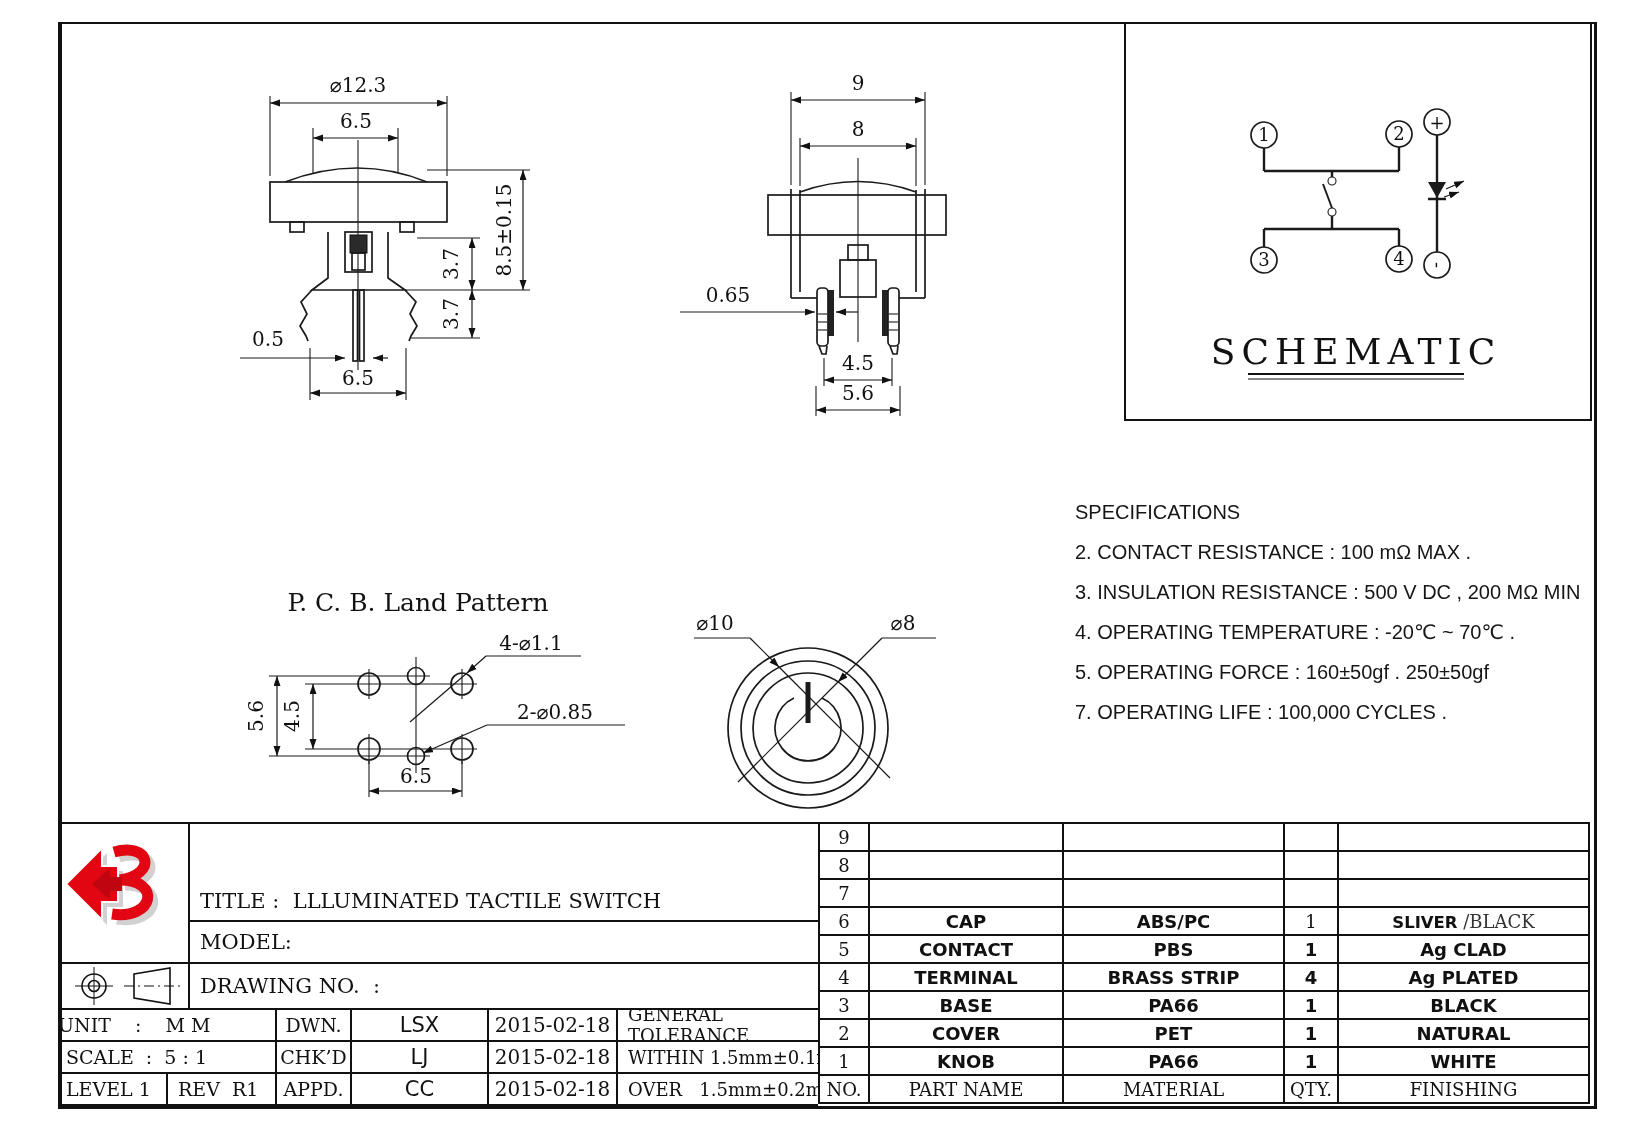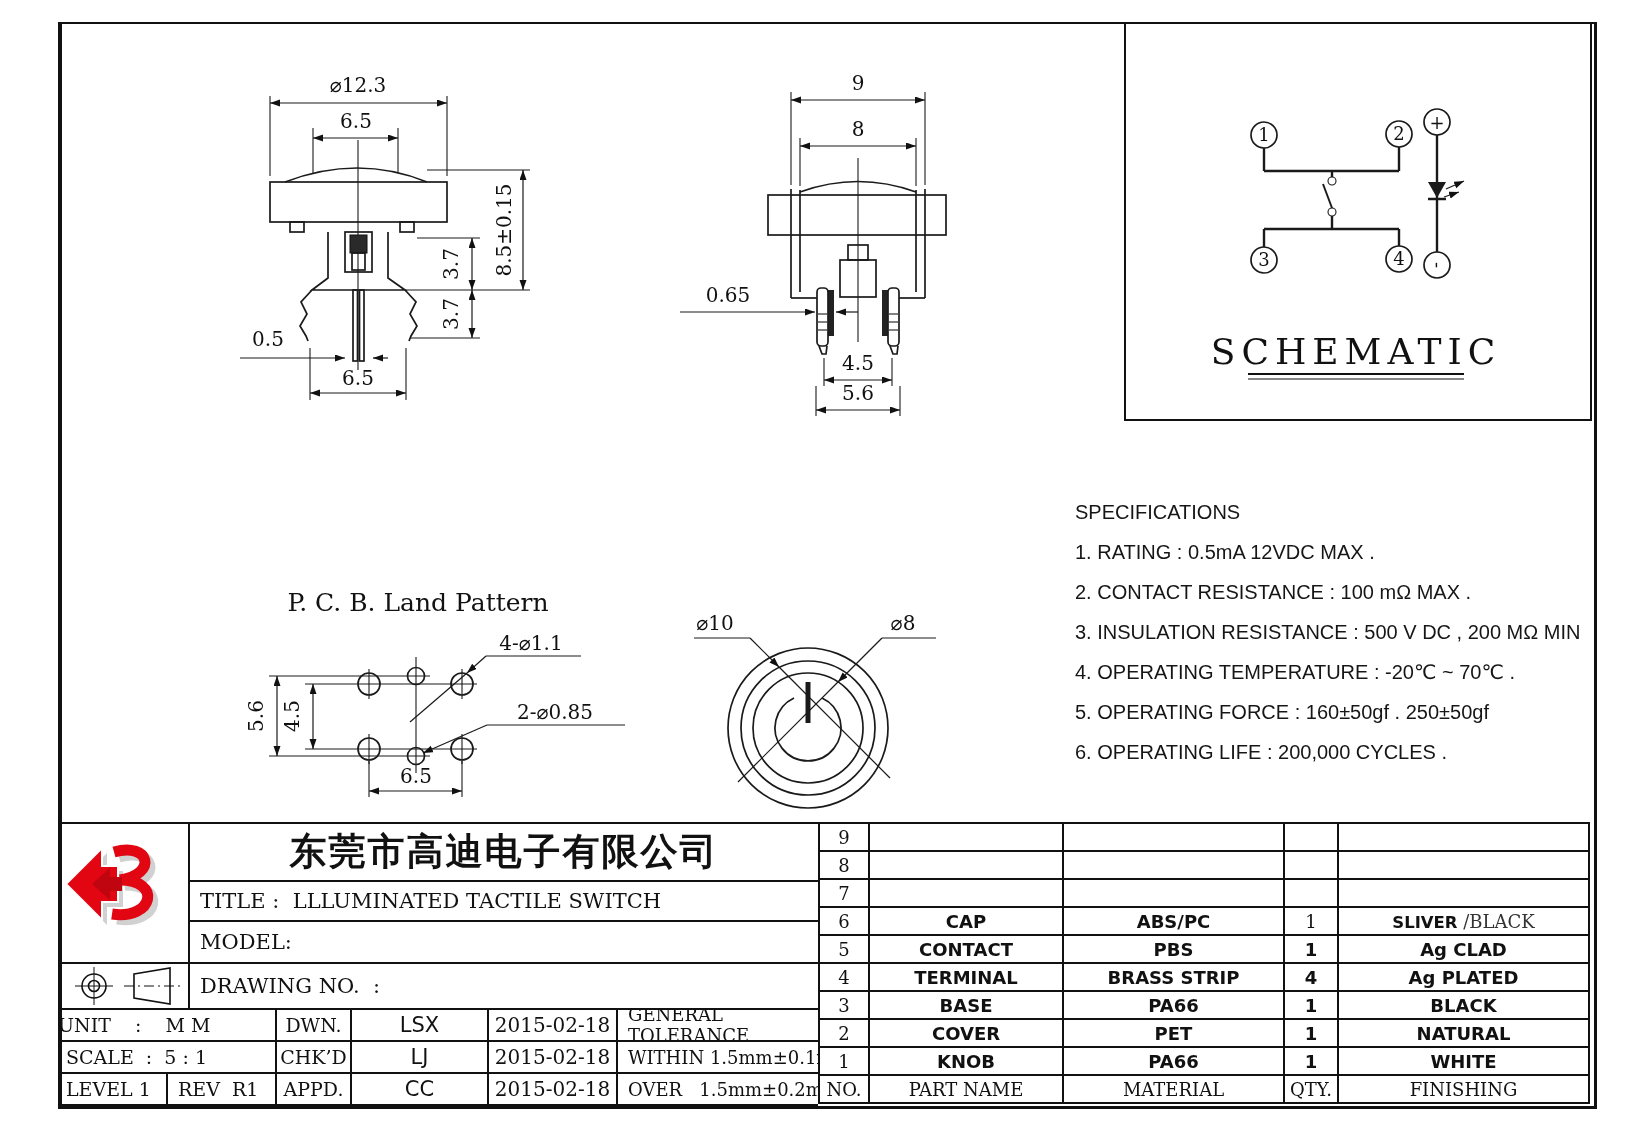--- a/index.html
+++ b/index.html
@@ -259,26 +259,25 @@
         <text x="311" y="247" text-anchor="middle" transform="rotate(90 311 241)">-</text>
       </g>
       <text x="230" y="340" text-anchor="middle" style="font-family:'DejaVu Serif',serif;font-size:36px;letter-spacing:6px;">SCHEMATIC</text>
       <line x1="122" y1="350" x2="338" y2="350" stroke="#111" stroke-width="2"></line>
       <line x1="122" y1="355" x2="338" y2="355" stroke="#111" stroke-width="1.2"></line>
     </svg>
   </div>
 
   <div class="specs">
     <div class="sp-line">SPECIFICATIONS</div>
-    <div class="sp-line">1. RATING : 0.5mA 12VDC MAX .</div>
     <div class="sp-line">2. CONTACT RESISTANCE : 100 mΩ MAX .</div>
     <div class="sp-line">3. INSULATION RESISTANCE : 500 V DC , 200 MΩ MIN</div>
     <div class="sp-line">4. OPERATING TEMPERATURE : -20℃ ~ 70℃ .</div>
     <div class="sp-line">5. OPERATING FORCE : 160±50gf . 250±50gf</div>
-    <div class="sp-line">6. OPERATING LIFE : 200,000 CYCLES .</div>
+    <div class="sp-line">7. OPERATING LIFE : 100,000 CYCLES .</div>
   </div>
 
   <div class="tblock">
 
     <div class="cell" style="left:0;top:0;width:132px;height:140px;">
       <svg width="130" height="138" viewBox="0 0 130 138">
         <g transform="translate(5,5)" opacity="0.45">
           <path d="M56,28 C92,18 100,50 62,56 C104,56 96,96 54,90" fill="none" stroke="#9a9a9a" stroke-width="11"></path>
           <polygon points="8,60 44,24 44,42 60,42 60,78 44,78 44,96" fill="#9a9a9a"></polygon>
         </g>
@@ -292,21 +291,20 @@
       <svg width="130" height="44" viewBox="0 0 130 44">
         <circle cx="36" cy="22" r="12" fill="none" stroke="#111" stroke-width="1.6"></circle>
         <circle cx="36" cy="22" r="5.5" fill="none" stroke="#111" stroke-width="1.6"></circle>
         <line x1="17" y1="22" x2="55" y2="22" stroke="#111" stroke-width="1"></line>
         <line x1="36" y1="3" x2="36" y2="41" stroke="#111" stroke-width="1"></line>
         <polygon points="76,10 112,4 112,40 76,34" fill="none" stroke="#111" stroke-width="1.6"></polygon>
         <line x1="66" y1="22" x2="122" y2="22" stroke="#111" stroke-width="1" stroke-dasharray="10 4 2 4"></line>
       </svg>
     </div>
 
-    <div class="cell norip company" style="left:132px;top:0;width:628px;height:58px;">东莞市高迪电子有限公司</div>
     <div class="cell norip rowtxt pre" style="left:132px;top:58px;width:628px;height:40px;padding-left:10px;font-size:21px;">TITLE :  LLLUMINATED TACTILE SWITCH</div>
     <div class="cell norip rowtxt pre" style="left:132px;top:98px;width:628px;height:42px;padding-left:10px;font-size:21px;">MODEL:</div>
     <div class="cell norip rowtxt pre" style="left:132px;top:140px;width:628px;height:46px;padding-left:10px;font-size:21px;">DRAWING NO.  :</div>
 
     <div class="cell rowtxt pre" style="left:0;top:186px;width:219px;height:32px;padding-left:0;">UNIT    :    M M</div>
     <div class="cell rowtxt ctr" style="left:219px;top:186px;width:75px;height:32px;">DWN.</div>
     <div class="cell rowtxt ctr handfont" style="left:294px;top:186px;width:137px;height:32px;">LSX</div>
     <div class="cell rowtxt ctr" style="left:431px;top:186px;width:129px;height:32px;font-size:20px;">2015-02-18</div>
     <div class="cell norip rowtxt" style="left:560px;top:186px;width:200px;height:32px;padding-left:10px;font-size:18px;">GENERAL TOLERANCE</div>
 

